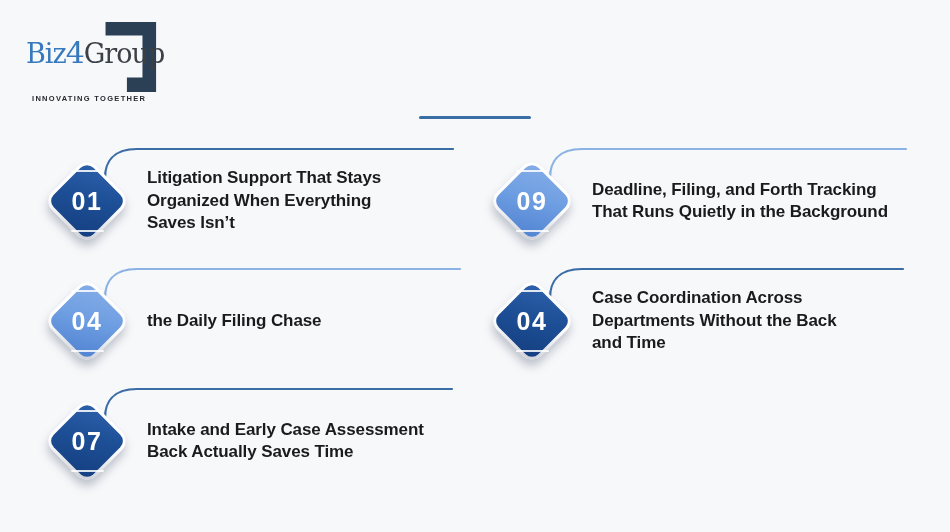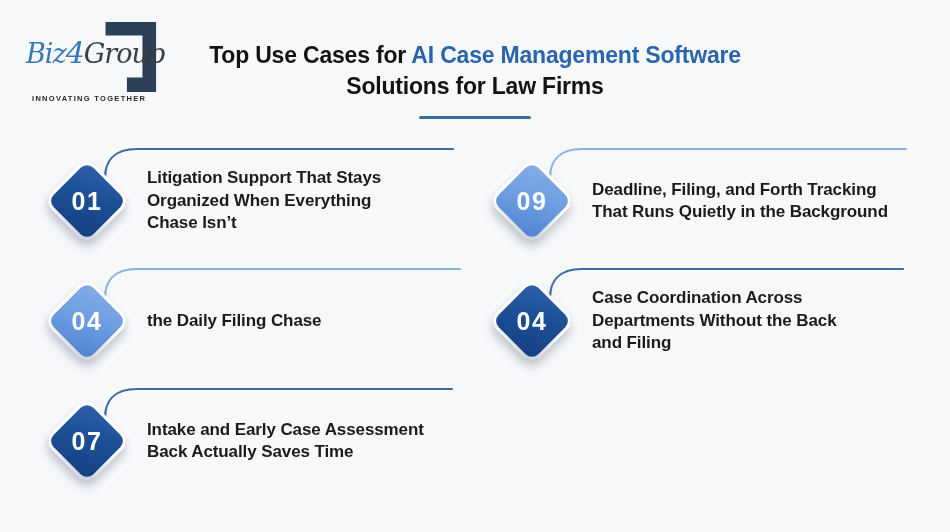--- a/index.html
+++ b/index.html
@@ -9,21 +9,21 @@
     background:#f7f8fa;
     position:relative;
     overflow:hidden;
   }
   .canvas { position:absolute; inset:0; width:950px; height:532px; background:#f7f8fa; }
 
   
   .logo { position:absolute; left:24px; top:18px; width:148px; height:80px; }
   .logo .bracket { position:absolute; left:66px; top:4px; width:68px; height:70px; z-index:0; }
   .brand { position:absolute; left:2px; top:20px; z-index:1;
-    font-family:"DejaVu Serif", serif; font-style:italic; font-size:27px; line-height:30px;
+    font-family:"DejaVu Serif", serif; font-size:27px; line-height:30px;
     white-space:nowrap; letter-spacing:-1px; }
   .brand .b-blue { color:#3779bd; }
   .brand .b-digit { color:#3779bd; font-size:30px; }
   .brand .b-dark { color:#3b3f46; }
   .tagline { position:absolute; left:8px; top:76px; z-index:1;
     font-size:7.5px; font-weight:bold; letter-spacing:1.3px; color:#26292e; white-space:nowrap; }
 
   
   .header { position:absolute; left:0; top:40px; width:100%; text-align:center; z-index:1; }
   .title { font-size:23px; line-height:31px; font-weight:bold; color:#121212; letter-spacing:-0.2px; }
@@ -46,21 +46,21 @@
 
   .diamond-outer { position:absolute; left:11px; top:22px; width:62px; height:62px;
     transform:rotate(45deg); border-radius:13px; z-index:1;
     background:linear-gradient(145deg,#ffffff 55%,#c9ccd4 100%);
     box-shadow:4px 5px 10px rgba(100,110,130,.40); }
   .diamond-inner { position:absolute; inset:3px; border-radius:9px; }
   .v-dark  .diamond-inner { background:linear-gradient(150deg,#2e61ac 0%,#1d4f96 45%,#153e80 100%); }
   .v-light .diamond-inner { background:linear-gradient(150deg,#85ace7 0%,#6f9fe2 45%,#5082d1 100%); }
 
   .num-box { position:absolute; left:11px; top:22px; width:62px; height:62px; z-index:2;
-    display:flex; flex-direction:row; align-items:center; justify-content:center; gap:16px; }
+    display:flex; flex-direction:column; align-items:center; justify-content:center; gap:16px; }
   .tick { width:33px; height:2.5px; background:rgba(255,255,255,.85); border-radius:2px; }
   .num { font-size:25px; font-weight:600; color:#ffffff; letter-spacing:1.5px; line-height:26px; }
 
   .text { position:absolute; left:102px; top:13px; height:80px; z-index:2;
     display:flex; flex-direction:column; justify-content:center; }
   .text .line { font-size:17px; line-height:22.5px; font-weight:bold; color:#1b1b1b;
     letter-spacing:-0.1px; white-space:nowrap; }
 </style>
 </head>
 <body>
@@ -68,41 +68,38 @@
 <div class="canvas">
 
   <div class="logo">
     <svg class="bracket" viewBox="0 0 66 72" width="68" height="70">
       <polygon points="14,0 66,0 66,72 36,72 36,57 52,57 52,14 14,14" fill="#2b4055"></polygon>
     </svg>
     <div class="brand"><span class="b-blue">Biz</span><span class="b-digit">4</span><span class="b-dark">Group</span></div>
     <div class="tagline">INNOVATING TOGETHER</div>
   </div>
 
-  <div class="header">
-    <h1 class="title"><span>Top Use Cases for </span><span class="hl">AI Case Management Software</span><br><span>Solutions for Law Firms</span></h1>
-  </div>
   <div class="title-underline"></div>
 
   <div class="item item-1 v-dark">
     <svg class="connector" width="352" height="34" viewBox="0 0 352 34">
       <path d="M 2 31 C 2 16 9 2 34 2 L 350 2"></path>
     </svg>
     <div class="diamond-outer">
         <div class="diamond-inner"></div>
       </div>
     <div class="num-box">
       <div class="tick"></div>
       <div class="num">01</div>
       <div class="tick"></div>
     </div>
     <div class="text">
       <div class="line">Litigation Support That Stays</div>
       <div class="line">Organized When Everything</div>
-      <div class="line">Chase Isn’t</div>
+      <div class="line">Saves Isn’t</div>
     </div>
   </div>
 
   <div class="item item-2 v-light">
     <svg class="connector" width="360" height="34" viewBox="0 0 360 34">
       <path d="M 2 31 C 2 16 9 2 34 2 L 358 2"></path>
     </svg>
     <div class="diamond-outer">
         <div class="diamond-inner"></div>
       </div>
@@ -142,21 +139,21 @@
         <div class="diamond-inner"></div>
       </div>
     <div class="num-box">
       <div class="tick"></div>
       <div class="num">04</div>
       <div class="tick"></div>
     </div>
     <div class="text">
       <div class="line">Case Coordination Across</div>
       <div class="line">Departments Without the Back</div>
-      <div class="line">and Filing</div>
+      <div class="line">and Time</div>
     </div>
   </div>
 
   <div class="item item-5 v-dark">
     <svg class="connector" width="351" height="34" viewBox="0 0 351 34">
       <path d="M 2 31 C 2 16 9 2 34 2 L 349 2"></path>
     </svg>
     <div class="diamond-outer">
         <div class="diamond-inner"></div>
       </div>

